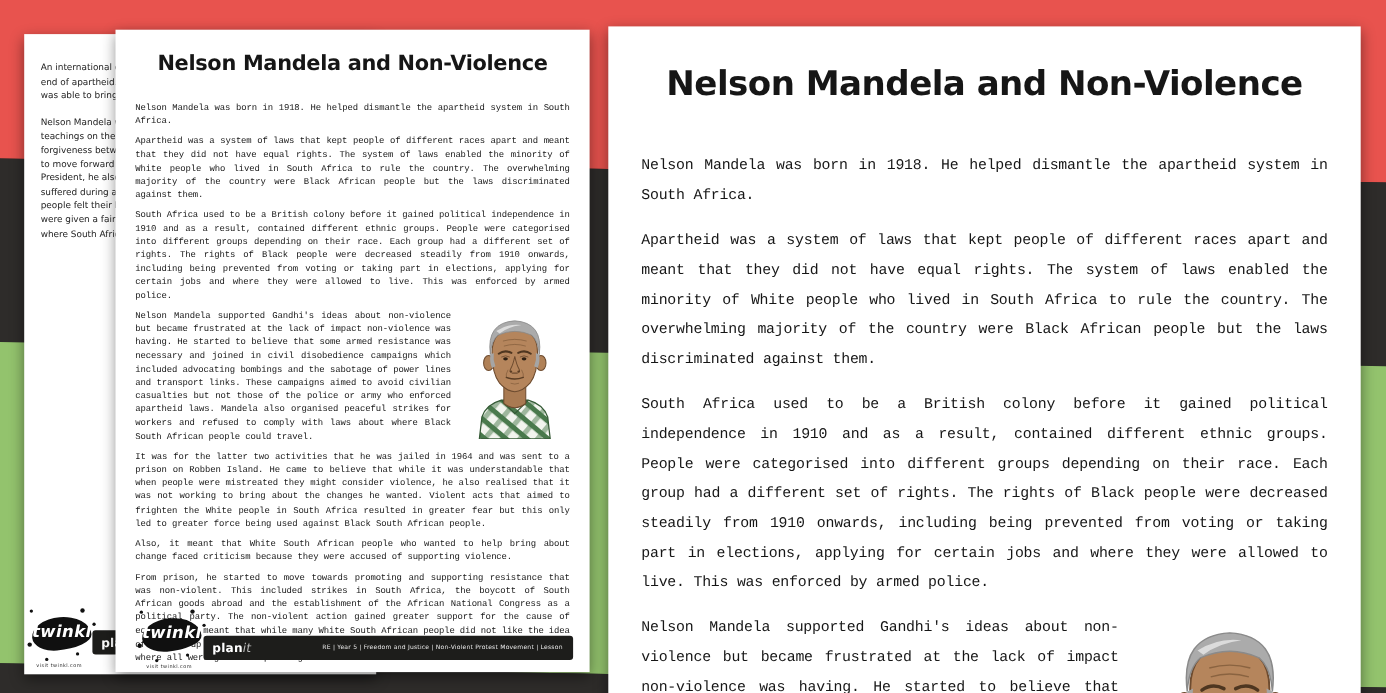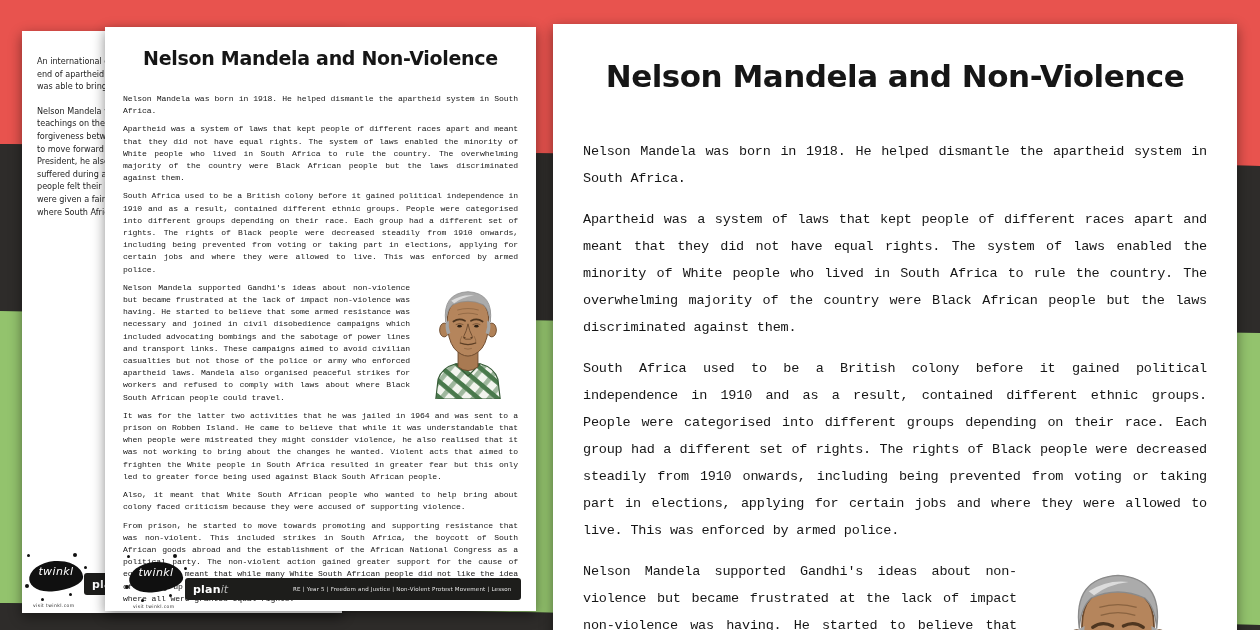--- a/index.html
+++ b/index.html
@@ -45,22 +45,22 @@
   .portrait{float:right;}
   .page-front .portrait{width:100px;height:128px;margin:0 0 0 8px;}
   .page-front .portrait svg{width:92px;height:115px;display:block;margin:2px auto 0;}
   .page-large .portrait{width:178px;height:284px;margin:0 0 0 12px;}
   .page-large .portrait svg{width:160px;height:200px;display:block;margin:4px auto 0;}
 
   
   .splat{position:absolute;width:64px;height:56px;}
   .splat .blob{position:absolute;left:4px;top:9px;width:54px;height:30px;background:#101010;
                border-radius:49% 51% 60% 40% / 55% 60% 40% 45%;transform:rotate(-5deg);}
-  .splat .brand{position:absolute;left:4px;top:13px;width:54px;text-align:center;
-                color:#fff;font-size:11px;font-weight:normal;font-style:italic;letter-spacing:.4px;}
+  .splat .brand{position:absolute;left:4px;top:13px;width:54px;
+                color:#fff;font-size:15px;font-weight:bold;font-style:italic;letter-spacing:.4px;}
   .splat .caption{position:absolute;left:8px;bottom:0;font-size:4.5px;color:#2a2a2a;letter-spacing:.4px;}
   .splat i{position:absolute;background:#101010;border-radius:50%;}
   .splat .d1{left:2px;top:2px;width:3px;height:3px;}
   .splat .d2{left:48px;top:1px;width:4px;height:4px;}
   .splat .d3{left:59px;top:14px;width:3px;height:3px;}
   .splat .d4{left:0;top:32px;width:4px;height:4px;}
   .splat .d5{left:44px;top:41px;width:3px;height:3px;}
   .splat .d6{left:16px;top:46px;width:3px;height:3px;}
 
   
@@ -162,21 +162,21 @@
       <p>Nelson Mandela was born in 1918. He helped dismantle the apartheid system in South Africa.</p>
       <p>Apartheid was a system of laws that kept people of different races apart and meant that they did not have equal rights. The system of laws enabled the minority of White people who lived in South Africa to rule the country. The overwhelming majority of the country were Black African people but the laws discriminated against them.</p>
       <p>South Africa used to be a British colony before it gained political independence in 1910 and as a result, contained different ethnic groups. People were categorised into different groups depending on their race. Each group had a different set of rights. The rights of Black people were decreased steadily from 1910 onwards, including being prevented from voting or taking part in elections, applying for certain jobs and where they were allowed to live. This was enforced by armed police.</p>
       <div class="portrait">
         <svg viewBox="0 0 120 150">
             <use href="#mandela"></use>
           </svg>
       </div>
       <p>Nelson Mandela supported Gandhi's ideas about non-violence but became frustrated at the lack of impact non-violence was having. He started to believe that some armed resistance was necessary and joined in civil disobedience campaigns which included advocating bombings and the sabotage of power lines and transport links. These campaigns aimed to avoid civilian casualties but not those of the police or army who enforced apartheid laws. Mandela also organised peaceful strikes for workers and refused to comply with laws about where Black South African people could travel.</p>
       <p>It was for the latter two activities that he was jailed in 1964 and was sent to a prison on Robben Island. He came to believe that while it was understandable that when people were mistreated they might consider violence, he also realised that it was not working to bring about the changes he wanted. Violent acts that aimed to frighten the White people in South Africa resulted in greater fear but this only led to greater force being used against Black South African people.</p>
-      <p>Also, it meant that White South African people who wanted to help bring about colony faced criticism because they were accused of supporting violence.</p>
+      <p>Also, it meant that White South African people who wanted to help bring about change faced criticism because they were accused of supporting violence.</p>
       <p>From prison, he started to move towards promoting and supporting resistance that was non-violent. This included strikes in South Africa, the boycott of South African goods abroad and the establishment of the African National Congress as a political party. The non-violent action gained greater support for the cause of equality and meant that while many White South African people did not like the idea of giving up privileges, they no longer believed that they had to fear a system where all were granted equal rights.</p>
     </div>
     <div class="page-footer-bar front-bar">
       <span class="plan">plan</span>
         <span class="planit">it</span>
       <span class="crumb">RE | Year 5 | Freedom and Justice | Non-Violent Protest Movement | Lesson 5</span>
     </div>
     <div class="splat front-splat">
       <span class="blob"></span>
       <span class="brand">twinkl</span>

